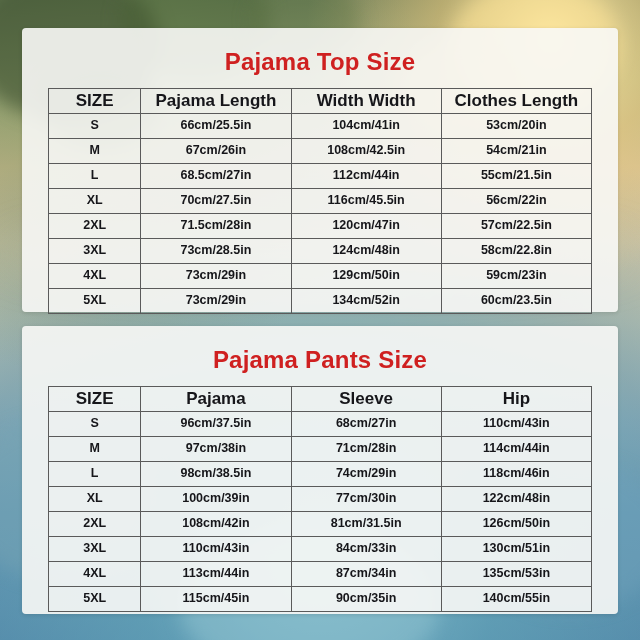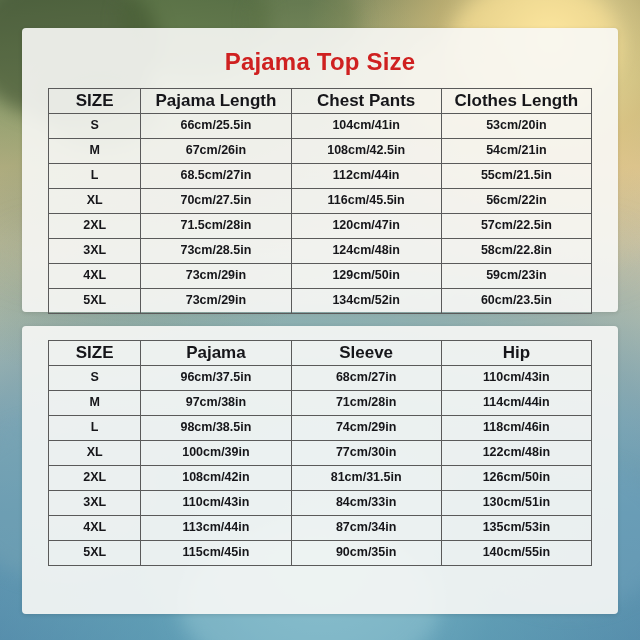--- a/index.html
+++ b/index.html
@@ -113,21 +113,21 @@
       <colgroup>
         <col class="c-size">
           <col class="c-rest">
           <col class="c-rest">
           <col class="c-rest">
       </colgroup>
       <thead>
         <tr>
           <th>SIZE</th>
           <th>Pajama Length</th>
-          <th>Chest Pants</th>
+          <th>Width Width</th>
           <th>Clothes Length</th>
         </tr>
       </thead>
       <tbody>
         <tr>
           <td>S</td>
           <td>66cm/25.5in</td>
           <td>104cm/41in</td>
           <td>53cm/20in</td>
         </tr>
@@ -171,20 +171,21 @@
           <td>5XL</td>
           <td>73cm/29in</td>
           <td>134cm/52in</td>
           <td>60cm/23.5in</td>
         </tr>
       </tbody>
     </table>
   </div>
 
   <div class="card" id="card-bottom">
+    <div class="card-title">Pajama Pants Size</div>
     <table class="size-table" id="table-bottom">
       <colgroup>
         <col class="c-size">
           <col class="c-rest">
           <col class="c-rest">
           <col class="c-rest">
       </colgroup>
       <thead>
         <tr>
           <th>SIZE</th>

